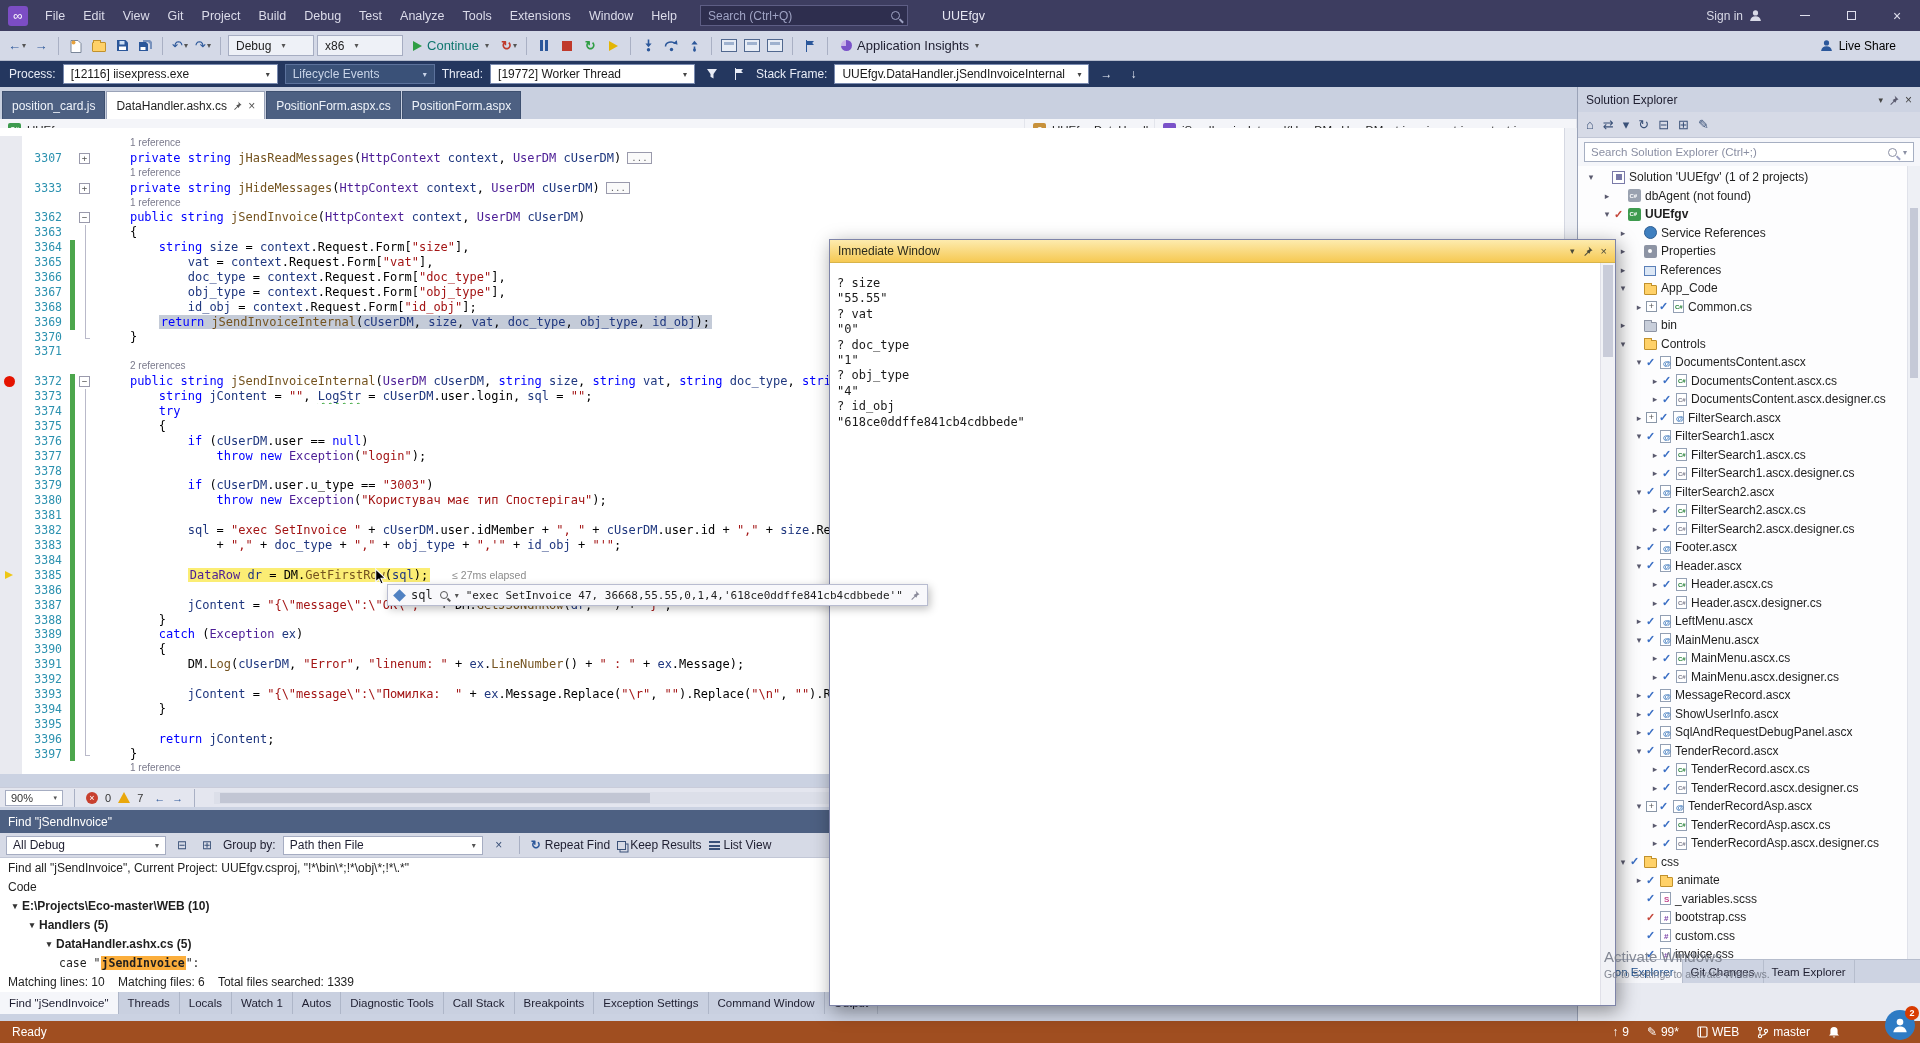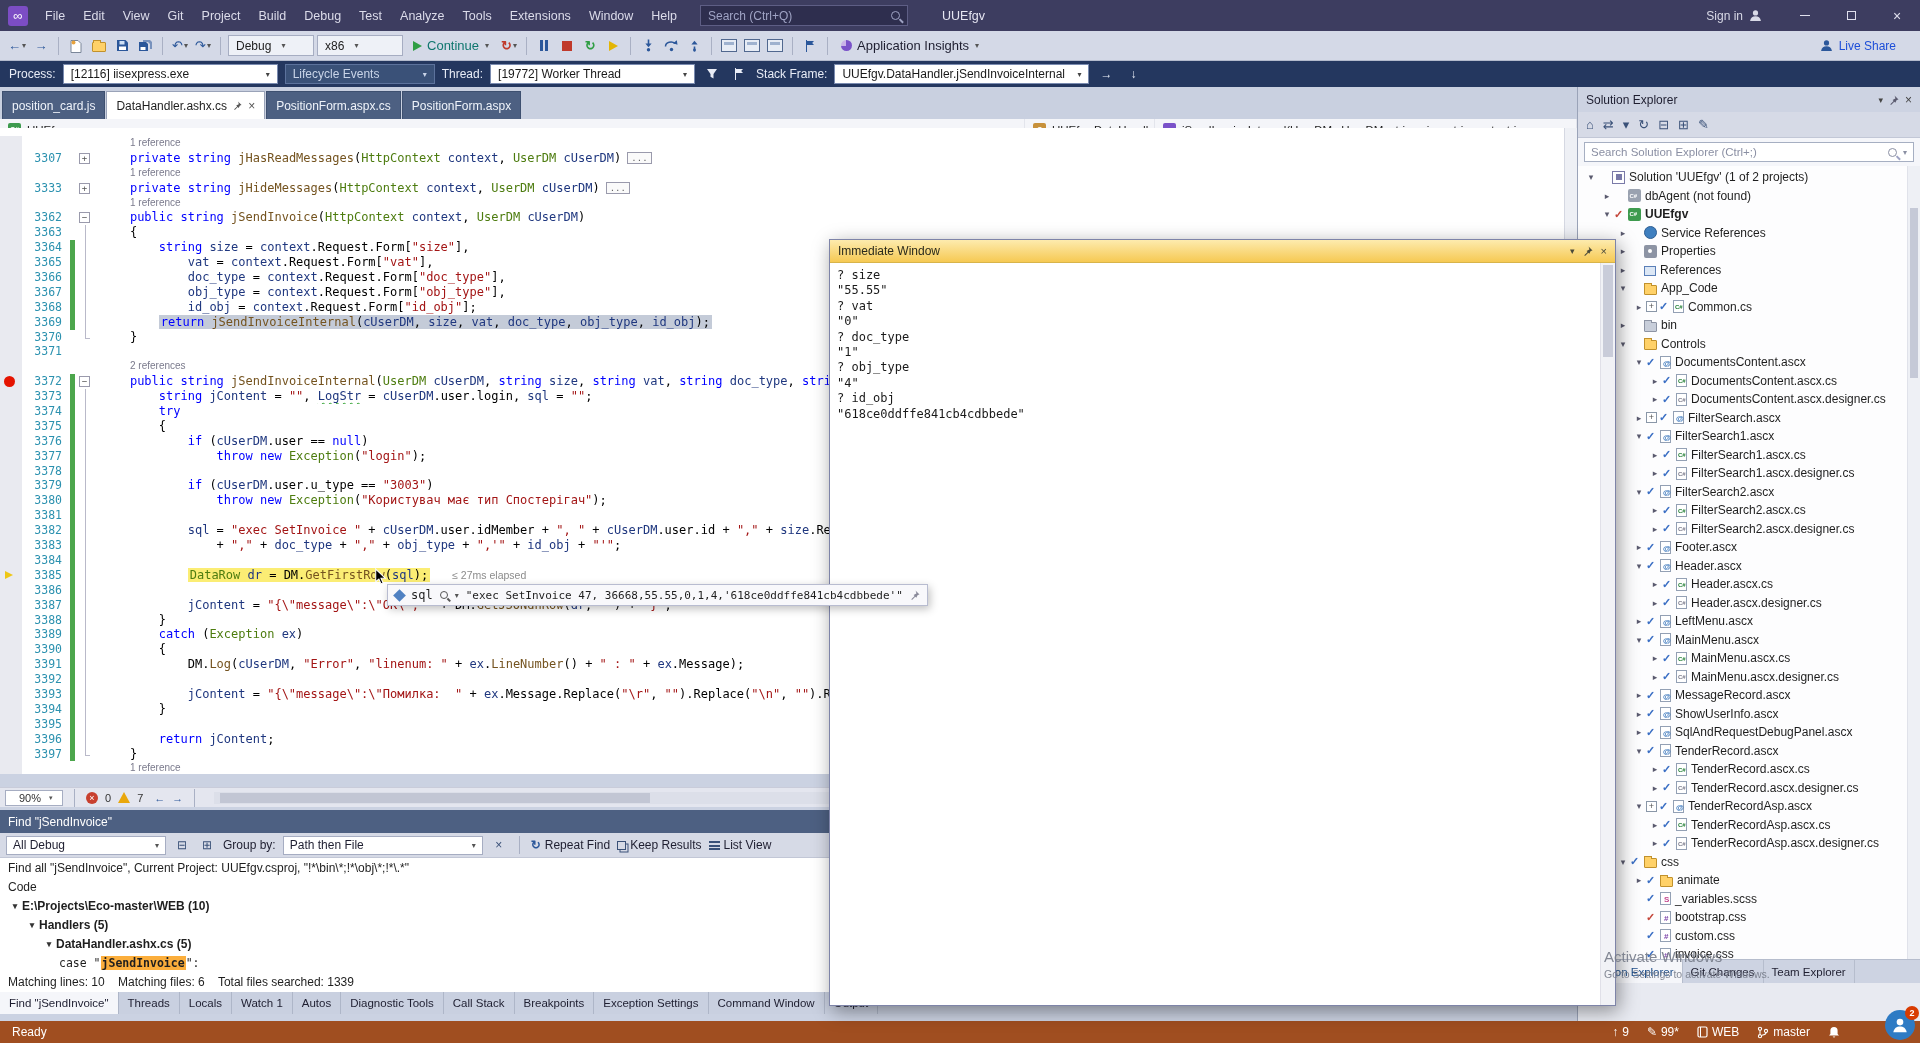--- a/index.html
+++ b/index.html
@@ -29,21 +29,21 @@
   .tcombo .drop{font-size:8px;color:#555}
   .tri-green{width:0;height:0;border-top:5px solid transparent;border-bottom:5px solid transparent;border-left:9px solid #2f9e44}
   .tri-yellow{width:0;height:0;border-top:5px solid transparent;border-bottom:5px solid transparent;border-left:9px solid #e3b505}
   .pausebars{display:flex;gap:2px}.pausebars i{width:3px;height:11px;background:#2b579a}
   .stopsq{width:10px;height:10px;background:#c0392b}
   .gico{width:16px;height:13px;border:1px solid #51688f;background:#e7ecf5;position:relative}
   .gico::after{content:"";position:absolute;left:2px;right:2px;top:2px;height:3px;background:#9fb2cf}
   .fold{width:14px;height:10px;background:#ffd168;border:1px solid #c1912c;border-radius:1px;position:relative;margin-top:2px}
   .fold::before{content:"";position:absolute;top:-3px;left:0;width:6px;height:2px;background:#ffd168;border:1px solid #c1912c;border-bottom:none}
   .ins-ico{width:11px;height:11px;border-radius:50%;background:conic-gradient(#7a52c9 0 75%,#c9b3e8 75% 100%)}
-  .toolbar-right{margin-left:auto;display:flex;align-items:center;gap:6px;padding-right:18px;color:#1d4ed8}
+  .toolbar-right{margin-left:auto;display:flex;align-items:center;gap:6px;padding-right:18px;color:#000000}
   
   .debugbar{position:absolute;top:61px;left:0;width:1920px;height:26px;background:#24375f;display:flex;align-items:center;gap:7px;padding:0 9px;color:#e8ecf6}
   .dcombo{height:20px;background:#fff;border:1px solid #7a8bb0;color:#1a1a1a;display:flex;align-items:center;padding:0 7px;font-size:12px}
   .dcombo .drop{margin-left:auto;font-size:8px;color:#444}
   .dcombo.muted{background:#3a5178;color:#c9d4e8;border-color:#5c729c}
   .dcombo.muted .drop{color:#c9d4e8}
   .w215{width:215px}.w150{width:150px}.w205{width:205px}.w255{width:255px}
   .dicon{display:flex;align-items:center;justify-content:center;width:20px;height:20px}
   
   .tabstrip{position:absolute;top:87px;left:0;width:1577px;height:32px;background:#c9d0e0;display:flex;align-items:flex-end;padding-left:2px}
@@ -65,33 +65,33 @@
   .gl{width:22px;background:#e9eaf0;flex:none;position:relative}
   .ln{width:48px;flex:none;text-align:right;padding-right:8px;color:#2b91af;font-size:11.5px}
   .chg{width:5px;flex:none}.chg.on{background:#4ca64c}
   .outl{width:22px;flex:none;position:relative}
   .outl.line::before{content:"";position:absolute;left:10px;top:0;bottom:0;width:1px;background:#b9b9c9}
   .outl.end::before{content:"";position:absolute;left:10px;top:0;height:8px;width:1px;background:#b9b9c9}
   .outl.end::after{content:"";position:absolute;left:10px;top:8px;width:5px;height:1px;background:#b9b9c9}
   .obox{position:absolute;left:4px;top:2px;width:11px;height:11px;border:1px solid #9a9aac;background:#fff;font-size:9px;line-height:9px;text-align:center;color:#555}
   .ct{flex:1;overflow:hidden;padding-left:4px}
   .ct.lens{padding-left:33px;color:#7a7a8c;font-size:10px;font-family:"Liberation Sans",sans-serif}
-  .k{color:#0000ff}.t{color:#4d7c0f}.m{color:#74531f}.v{color:#1f377f}.s{color:#a31515}.p{color:#000}
+  .k{color:#0000ff}.t{color:#4c1d95}.m{color:#74531f}.v{color:#1f377f}.s{color:#a31515}.p{color:#000}
   .w{color:#1f377f;text-decoration:underline wavy #2aa02a 1px;text-underline-offset:2px}
   .hlg{background:#c4cbd8;padding:0 2px}
   .hly{background:#fbed74;padding:0 2px}
   .cbox{display:inline-block;border:1px solid #9a9aac;color:#666;font-size:9px;line-height:8px;padding:1px 3px;margin-left:6px;vertical-align:1px;background:#fafafa}
   .perftip{color:#8c8c8c;font-size:10.5px;font-family:"Liberation Sans",sans-serif;margin-left:22px}
   .bp{position:absolute;left:4px;top:2px;width:11px;height:11px;border-radius:50%;background:#e51400}
   .curarrow{position:absolute;left:5px;top:3px;width:0;height:0;border:4.5px solid transparent;border-left:8px solid #eec716}
   .evs{position:absolute;right:0;top:0;width:13px;height:646px;background:#eef0f5;border-left:1px solid #d5d8e2}
   .evs .thumb{position:absolute;left:2px;right:2px;top:568px;height:62px;background:#c5c9d7}
   .evs .mk{position:absolute;left:1px;width:5px;height:3px}
   .ebottom{position:absolute;top:787px;left:0;width:1577px;height:20px;background:#e4e6ef;border-top:1px solid #c9ccda;display:flex;align-items:center;gap:7px;padding:0 5px;font-size:11px;color:#333}
-  .zoombox{width:58px;height:16px;background:#fff;border:1px solid #a6adc2;display:flex;align-items:center;padding:0 13px;gap:8px}
+  .zoombox{width:58px;height:16px;background:#fff;border:1px solid #a6adc2;display:flex;align-items:center;padding:0 5px;gap:8px}
   .zoombox .drop{font-size:7px;color:#555;margin-left:auto}
   .errc{width:12px;height:12px;border-radius:50%;background:#c8402f;color:#fff;font-size:9px;display:flex;align-items:center;justify-content:center}
   .warnt{width:0;height:0;border-left:6px solid transparent;border-right:6px solid transparent;border-bottom:11px solid #e9a70c}
   .hsc{flex:1;height:12px;background:#dcdfe9;position:relative;margin-left:8px}
   .hsc .thumb{position:absolute;left:6px;top:1px;width:430px;height:10px;background:#c2c6d4}
   
   .fheader{position:absolute;top:810px;left:0;width:1577px;height:23px;background:#4d6082;color:#fff;display:flex;align-items:center;padding:0 8px;font-size:12px}
   .ftoolbar{position:absolute;top:833px;left:0;width:1577px;height:25px;background:#d6dae6;border-bottom:1px solid #c2c7d6;display:flex;align-items:center;gap:7px;padding:0 6px;color:#1e1e30}
   .fcombo{height:19px;background:#fff;border:1px solid #a6adc2;display:flex;align-items:center;padding:0 6px;font-size:12px;gap:10px}
   .fcombo .drop{font-size:8px;color:#555;margin-left:auto}
@@ -148,21 +148,21 @@
   .sescroll .thumb{position:absolute;left:2px;right:2px;top:42px;height:170px;background:#c5c9d7}
   .setabs{height:24px;background:#cdd3e2;display:flex;align-items:stretch;font-size:11.5px;border-top:1px solid #b6bdcd}
   .setab{padding:0 8px;display:flex;align-items:center;border-right:1px solid #b6bdcd;color:#1e1e30}
   .setab.active{background:#f5f6fa;color:#20508c}
   .sefoot{height:38px;background:#e8eaf1}
   
   .iwin{position:absolute;left:829px;top:239px;width:787px;height:767px;background:#fff;border:1px solid #7e84a8;box-shadow:3px 5px 18px rgba(0,0,0,.4);z-index:40}
   .iwtitle{height:23px;background:linear-gradient(#fdebae,#f6c953);display:flex;align-items:center;padding:0 8px;font-size:12px;color:#2a2a1c;border-bottom:1px solid #d8b44a;gap:8px}
   .iwtitle .sp{flex:1}
   .iwtitle .wb{color:#4a4a3a;font-size:11px}
-  .iwbody{position:absolute;top:23px;left:0;right:15px;bottom:0;padding:5px 7px;font-family:"DejaVu Sans Mono","Liberation Mono",monospace;font-size:12px;line-height:15.4px;color:#1a1a1a;white-space:pre;overflow:hidden}
+  .iwbody{position:absolute;top:23px;left:0;right:15px;bottom:0;padding:13px 7px;font-family:"DejaVu Sans Mono","Liberation Mono",monospace;font-size:12px;line-height:15.4px;color:#1a1a1a;white-space:pre;overflow:hidden}
   .iwscroll{position:absolute;top:23px;right:0;width:15px;bottom:0;background:#f1f2f6;border-left:1px solid #e0e0e8}
   .iwscroll .thumb{position:absolute;left:2px;right:2px;top:2px;height:92px;background:#c9ccd9}
   
   .dtip{position:absolute;left:387px;top:584px;height:22px;background:#f8f8fb;border:1px solid #b8bcd0;box-shadow:2px 3px 8px rgba(0,0,0,.25);display:flex;align-items:center;padding:0 7px;gap:7px;z-index:60;font-size:12px;white-space:nowrap}
   .dtico{width:9px;height:9px;background:#4f81c2;transform:rotate(45deg);flex:none}
   .dtval{font-family:"DejaVu Sans Mono","Liberation Mono",monospace;font-size:11px}
   .dtmag{width:8px;height:8px;border:1.5px solid #555;border-radius:50%;position:relative}
   .dtmag::after{content:"";position:absolute;width:4px;height:1.5px;background:#555;transform:rotate(45deg);left:6px;top:7px}
   
   .cursor{position:absolute;left:374px;top:568px;z-index:70}

